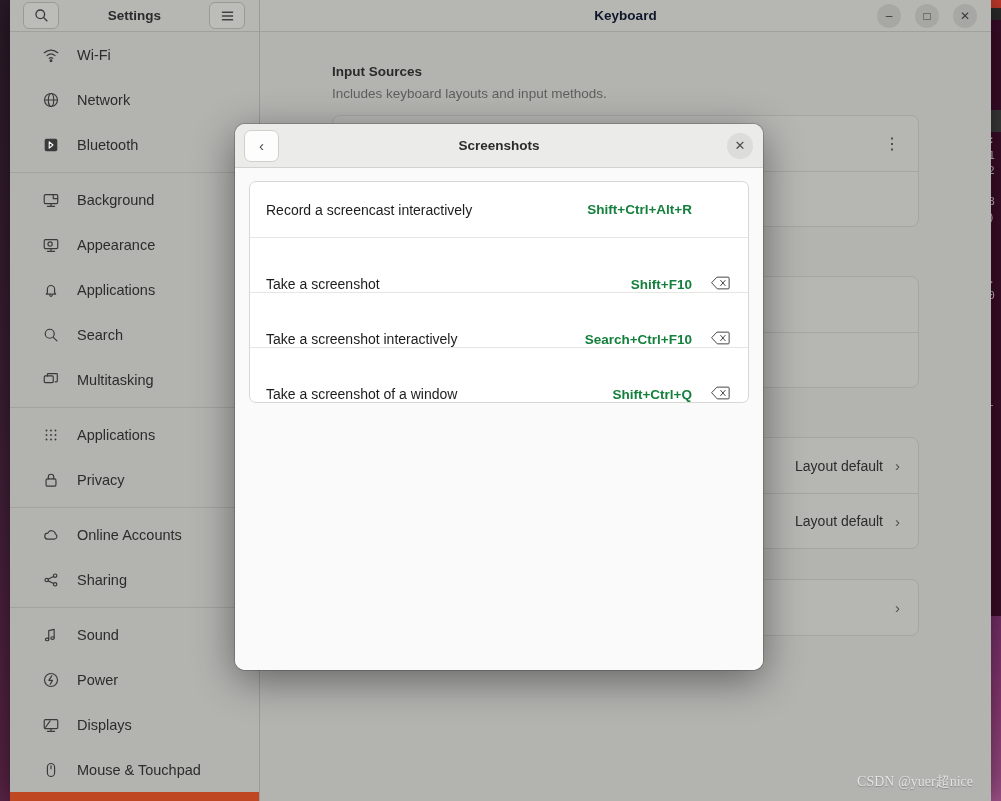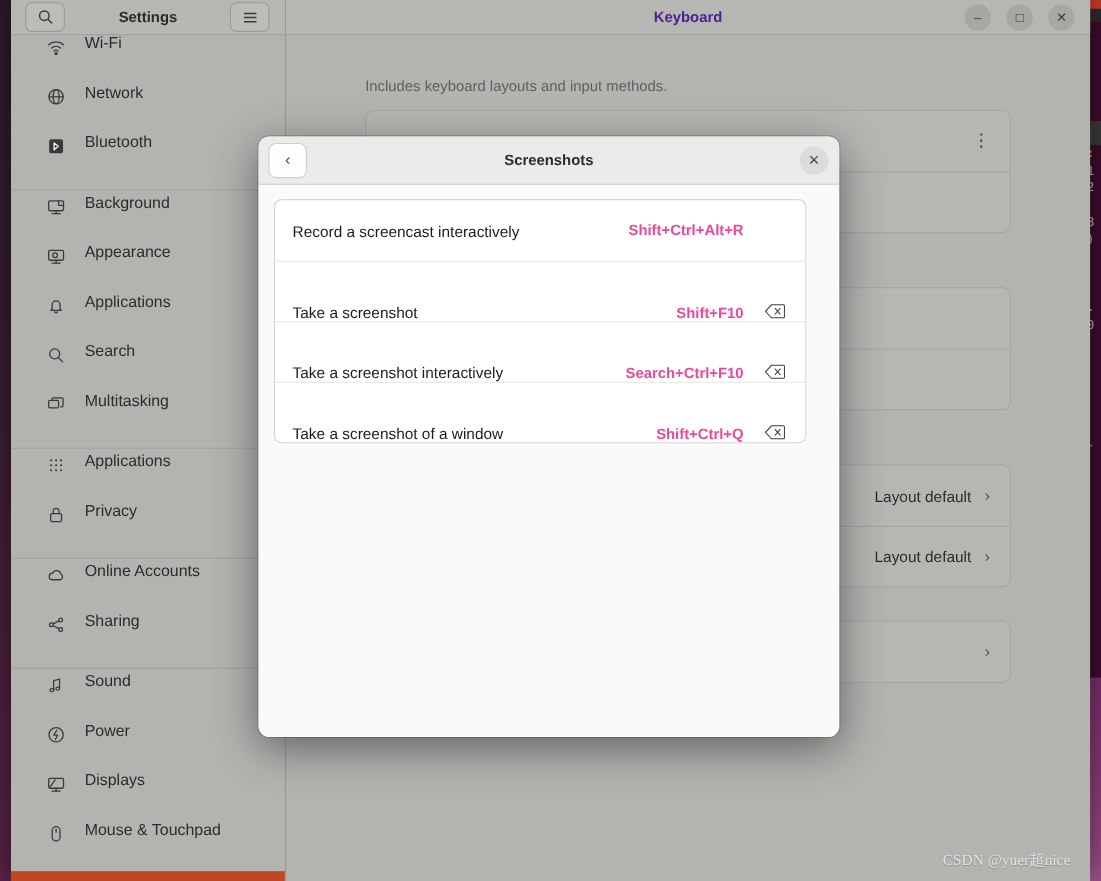--- a/index.html
+++ b/index.html
@@ -74,21 +74,21 @@
   }
   #search-btn { margin-left: 13px; }
   #menu-btn { position: absolute; right: 14px; }
   #sidebar-title {
     position: absolute; left: 0; right: 0; text-align: center;
     font-size: 13.5px; font-weight: bold; color: #2b2b2b;
     pointer-events: none;
   }
   #sidebar-list { flex: 1; overflow: hidden; }
   .nav-item {
-    height: 45px; display: flex; align-items: flex-start;
+    height: 45px; display: flex; align-items: center;
     padding-left: 30px; padding-right: 18px;
     color: #2c2c2c; font-size: 14.5px; cursor: pointer;
     position: relative;
   }
   .nav-item .nv-icon {
     width: 22px; height: 22px; margin-right: 15px;
     display: flex; align-items: center; justify-content: center;
     flex: 0 0 22px; color: #3a3a3a;
   }
   .nav-item .nv-label { flex: 1; white-space: nowrap; }
@@ -106,21 +106,21 @@
     display: flex; flex-direction: column;
   }
   #content-header {
     height: 32px; flex: 0 0 32px;
     background: #b6b6b3;
     border-bottom: 1px solid #a0a09d;
     display: flex; align-items: center; position: relative;
   }
   #content-title {
     position: absolute; left: 0; right: 0; text-align: center;
-    font-size: 13.5px; font-weight: bold; color: #4c1d95;
+    font-size: 13.5px; font-weight: bold; color: #0f172a;
   }
   .win-ctl {
     position: absolute; top: 4px;
     width: 24px; height: 24px; border-radius: 50%;
     background: #a7a7a4;
     display: flex; align-items: center; justify-content: center;
     font-size: 12px; color: #3b3b3b; cursor: pointer;
   }
   #win-min { right: 90px; }
   #win-max { right: 52px; }
@@ -173,33 +173,33 @@
     font-size: 13.5px; font-weight: bold; color: #2b2b2b;
     pointer-events: none;
   }
   #dlg-close {
     position: absolute; right: 10px;
     width: 26px; height: 26px; border-radius: 50%;
     background: #dcdcda; color: #4d4d4d;
     display: flex; align-items: center; justify-content: center;
     font-size: 13px; cursor: pointer;
   }
-  #dialog-body { flex: 1; padding: 13px 30px 0 14px; background: #fafafa; }
+  #dialog-body { flex: 1; padding: 13px 14px 0 14px; background: #fafafa; }
   #shortcut-card {
     border: 1px solid #d7d7d4; border-radius: 7px;
     background: #fff; overflow: hidden;
   }
   .sc-row {
     height: 55px; display: flex; align-items: center;
     padding: 0 16px; cursor: pointer;
   }
   .sc-row + .sc-row { border-top: 1px solid #e6e6e3; align-items: flex-end; }
   .sc-name { font-size: 14px; color: #1c1c1c; flex: 1; white-space: nowrap; }
   .sc-accel {
-    font-size: 13.5px; font-weight: bold; color: #ec4899;
+    font-size: 13.5px; font-weight: bold; color: #15803d;
     margin-right: 16px; white-space: nowrap;
   }
   .sc-clear {
     width: 24px; height: 18px; flex: 0 0 24px;
     display: flex; align-items: center; justify-content: center;
     color: #3d3d3d;
   }
   .sc-clear.empty { visibility: hidden; }
 
   
@@ -441,20 +441,21 @@
 
   <div id="content-pane">
     <div id="content-header">
       <div id="content-title">Keyboard</div>
       <div class="win-ctl" id="win-min">–</div>
       <div class="win-ctl" id="win-max">□</div>
       <div class="win-ctl" id="win-close">✕</div>
     </div>
 
     <div id="content-body">
+      <div class="sec-title">Input Sources</div>
       <div class="sec-sub">Includes keyboard layouts and input methods.</div>
 
       <div class="card">
         <div class="card-row">
           <div class="sp"></div>
           <div class="dots">⋮</div>
         </div>
         <div class="card-row"></div>
       </div>
 

